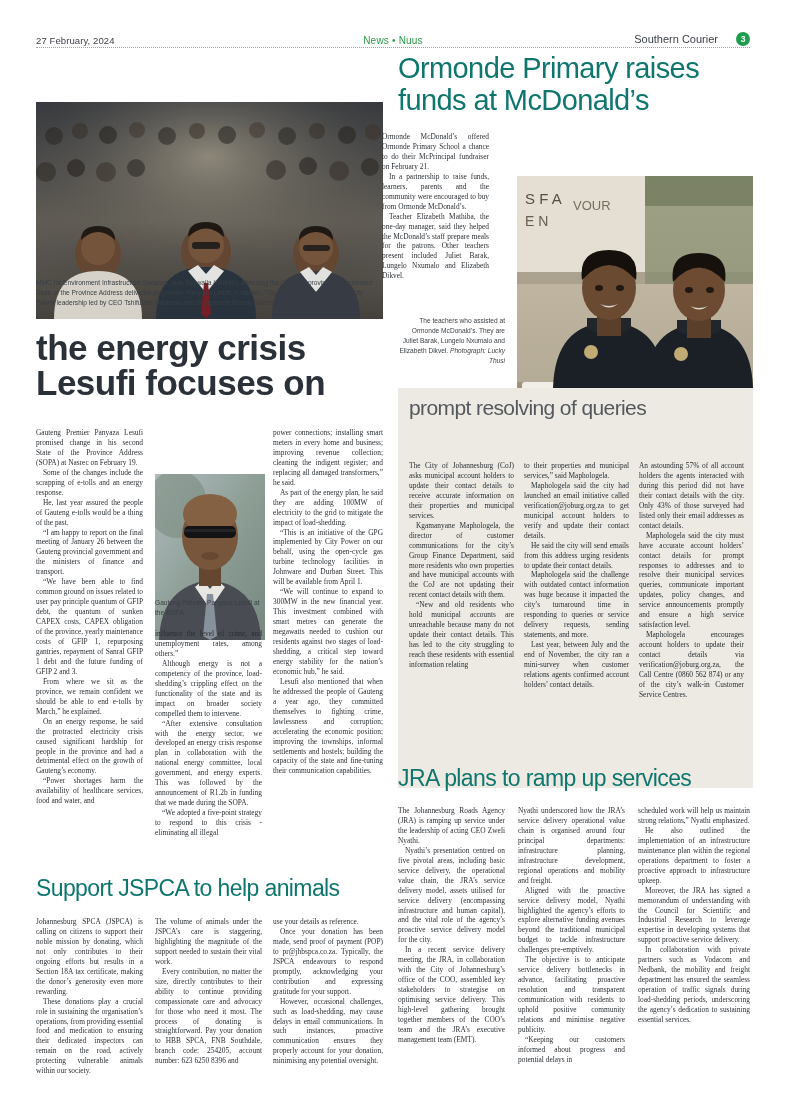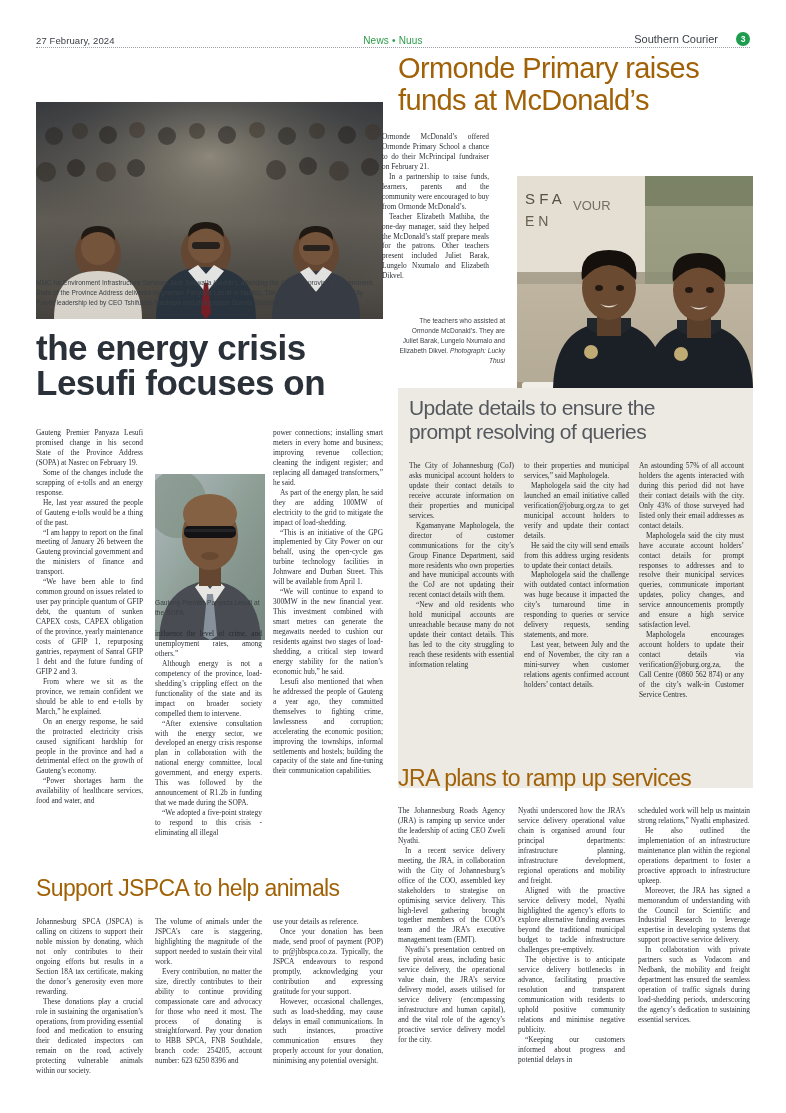--- a/index.html
+++ b/index.html
@@ -62,21 +62,21 @@
   
   .head-condensed {
     font-family: "Liberation Sans", sans-serif;
     font-weight: bold; color: #2b3138;
     font-stretch: condensed;
     letter-spacing: -0.5px;
     line-height: 1.0;
   }
   .head-light {
     font-family: "Liberation Sans", sans-serif;
-    font-weight: normal; color: #a16207;
+    font-weight: normal; color: #0f766e;
     line-height: 1.12; letter-spacing: -0.6px;
   }
 
   
   .body-col {
     font-family: "Liberation Serif", serif;
     font-size: 7.4px; line-height: 1.345;
     color: #2a2f34; text-align: justify;
     -webkit-hyphens: auto; hyphens: auto;
   }
@@ -313,21 +313,20 @@
         <path d="M173 130 q9 7 18 0 q-9 4 -18 0z" fill="#e9e2d8"></path>
         <circle cx="164" cy="178" r="7" fill="#c9b27a"></circle>
       </g>
       <rect width="236" height="248" fill="#000" opacity="0.04"></rect>
     </svg>
   </div>
 
   <div class="panel-tint" style="left:398px; top:388px; width:355px; height:400px;"></div>
 
   <div class="head-light" style="position:absolute; left:409px; top:396px; width:340px; font-size:21px; color:#55595e;">
-    <div>Update details to ensure the</div>
     <div>prompt resolving of queries</div>
   </div>
 
   <div class="body-col" style="position:absolute; left:409px; top:461px; width:105px;">
     <p class="first">The City of Johannesburg (CoJ) asks municipal account holders to update their contact details to receive accurate information on their properties and municipal services.</p>
     <p>Kgamanyane Maphologela, the director of customer communications for the city’s Group Finance Department, said more residents who own properties and have municipal accounts with the CoJ are not updating their recent contact details with them.</p>
     <p>“New and old residents who hold municipal accounts are unreachable because many do not update their contact details. This has led to the city struggling to reach these residents with essential information relating</p>
   </div>
   <div class="body-col" style="position:absolute; left:524px; top:461px; width:105px;">
     <p class="first">to their properties and municipal services,” said Maphologela.</p>
@@ -341,22 +340,22 @@
     <p>Maphologela said the city must have accurate account holders’ contact details for prompt responses to addresses and to resolve their municipal services queries, communicate important updates, policy changes, and service announcements promptly and ensure a high service satisfaction level.</p>
     <p>Maphologela encourages account holders to update their contact details via verification@joburg.org.za, the Call Centre (0860 562 874) or any of the city’s walk-in Customer Service Centres.</p>
   </div>
 
   <div class="head-light" style="position:absolute; left:398px; top:766px; width:355px; font-size:23px;">
     <span>JRA plans to ramp up services</span>
   </div>
 
   <div class="body-col" style="position:absolute; left:398px; top:806px; width:107px;">
     <p class="first">The Johannesburg Roads Agency (JRA) is ramping up service under the leadership of acting CEO Zweli Nyathi.</p>
+    <p>Nyathi’s presentation centred on five pivotal areas, including basic service delivery, the operational value chain, the JRA’s service delivery model, assets utilised for service delivery (encompassing infrastructure and human capital), and the vital role of the agency’s proactive service delivery model for the city.</p>
     <p>In a recent service delivery meeting, the JRA, in collaboration with the City of Johannesburg’s office of the COO, assembled key stakeholders to strategise on optimising service delivery. This high-level gathering brought together members of the COO’s team and the JRA’s executive management team (EMT).</p>
-    <p>Nyathi’s presentation centred on five pivotal areas, including basic service delivery, the operational value chain, the JRA’s service delivery model, assets utilised for service delivery (encompassing infrastructure and human capital), and the vital role of the agency’s proactive service delivery model for the city.</p>
   </div>
   <div class="body-col" style="position:absolute; left:518px; top:806px; width:107px;">
     <p class="first">Nyathi underscored how the JRA’s service delivery operational value chain is organised around four principal departments: infrastructure planning, infrastructure development, regional operations and mobility and freight.</p>
     <p>Aligned with the proactive service delivery model, Nyathi highlighted the agency’s efforts to explore alternative funding avenues beyond the traditional municipal budget to tackle infrastructure challenges pre-emptively.</p>
     <p>The objective is to anticipate service delivery bottlenecks in advance, facilitating proactive resolution and transparent communication with residents to uphold positive community relations and minimise negative publicity.</p>
     <p>“Keeping our customers informed about progress and potential delays in</p>
   </div>
   <div class="body-col" style="position:absolute; left:638px; top:806px; width:112px;">
     <p class="first">scheduled work will help us maintain strong relations,” Nyathi emphasized.</p>
     <p>He also outlined the implementation of an infrastructure maintenance plan within the regional operations department to foster a proactive approach to infrastructure upkeep.</p>

